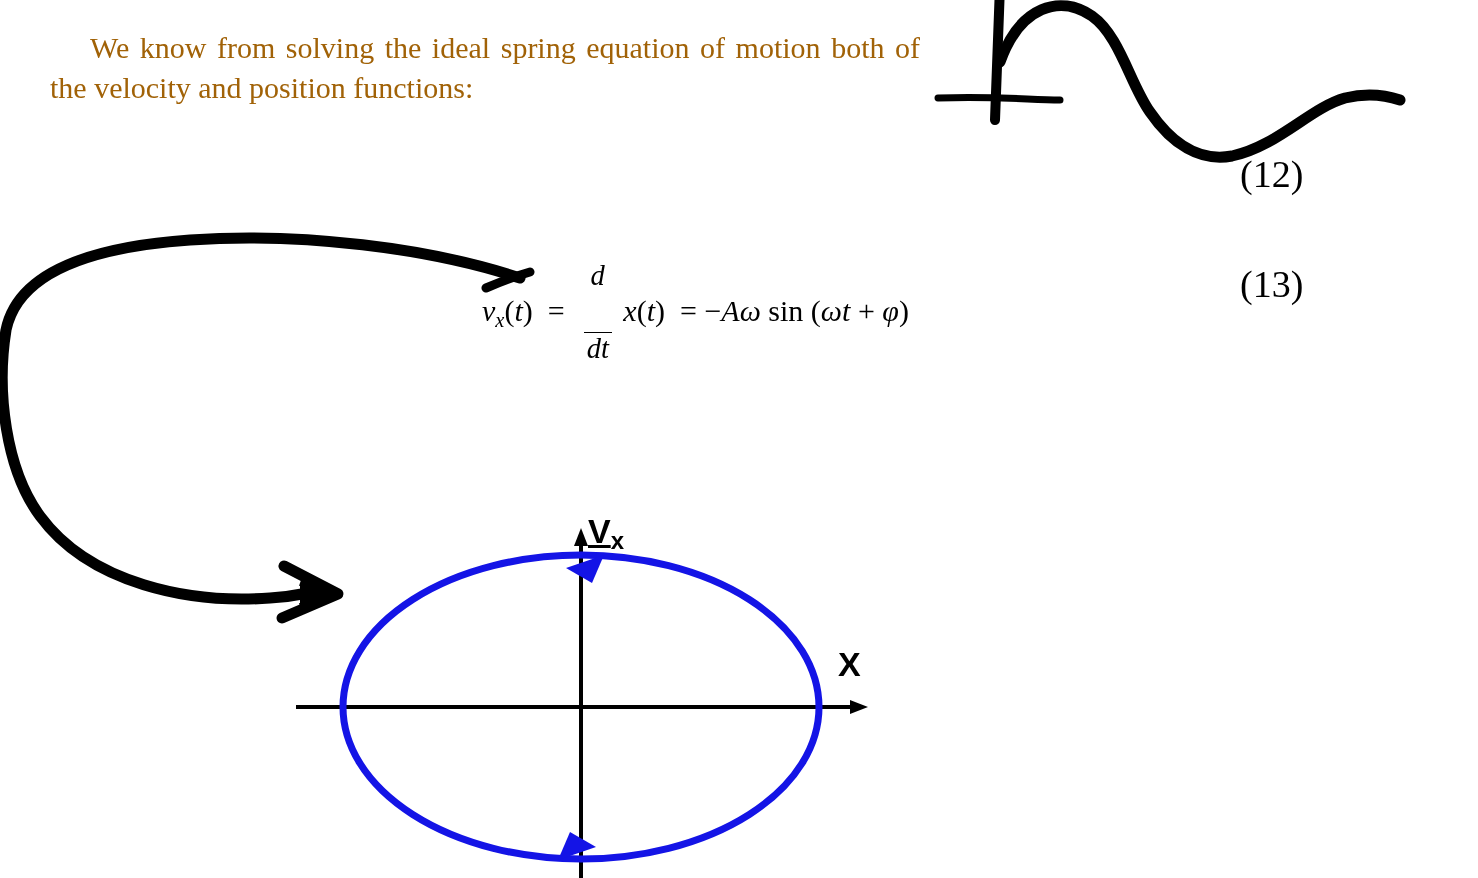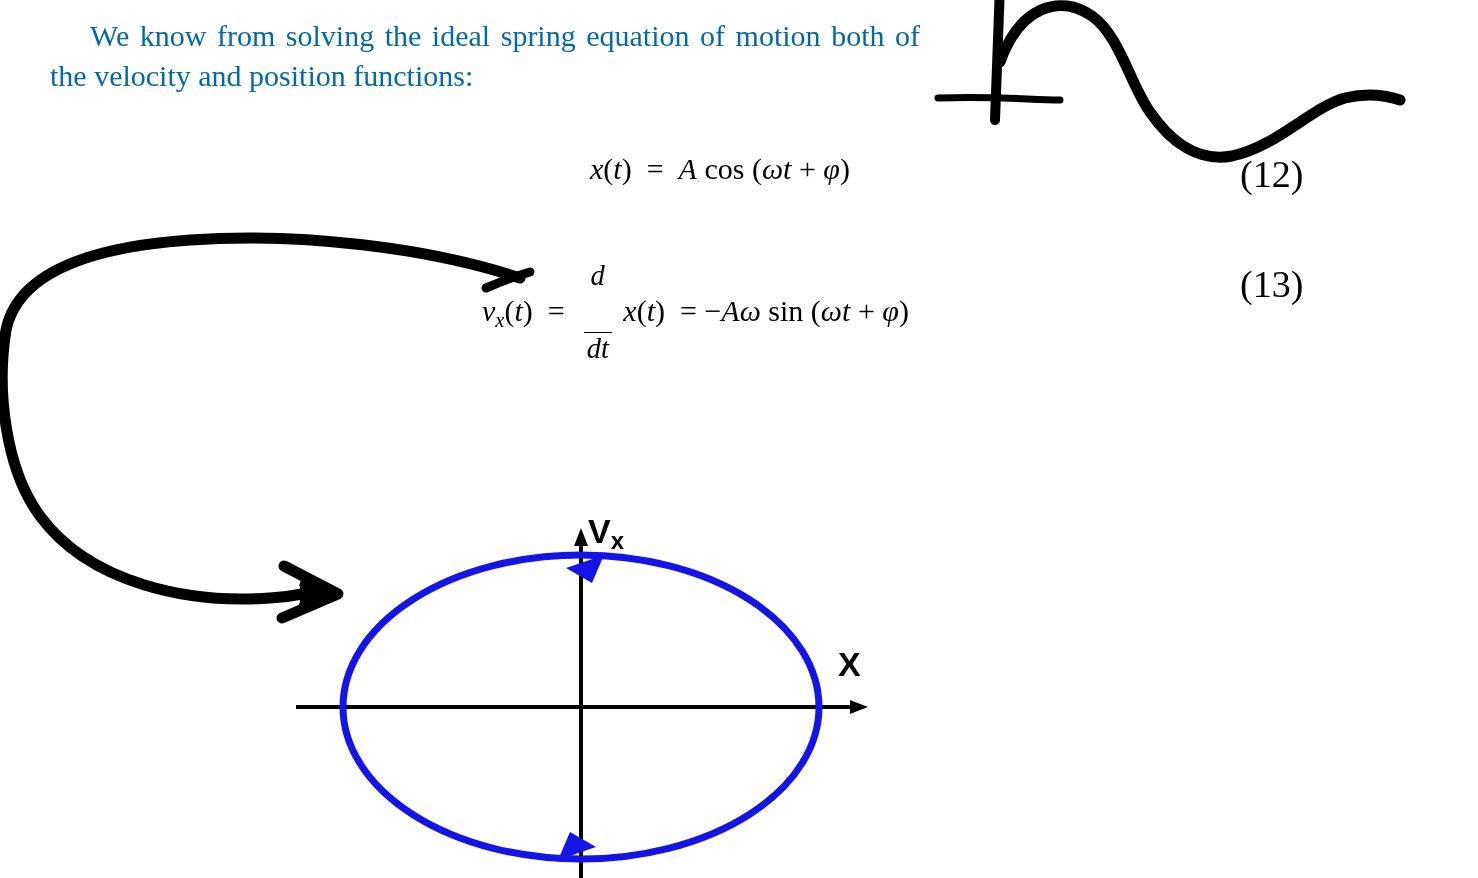--- a/index.html
+++ b/index.html
@@ -16,22 +16,23 @@
     font-family: "Liberation Serif", serif;
     color: #000000;
   }
 
   
   .para {
     position: absolute;
     font-family: "Liberation Serif", serif;
     font-size: 30px;
     line-height: 1.33;
-    color: #0369a1;
+    color: #a16207;
     text-align: justify;
+    margin-top: 12px;
   }
   .para .indent { display: inline-block; width: 40px; }
 
   
   .eq {
     position: absolute;
     font-family: "Liberation Serif", serif;
     font-size: 30px;
     color: #000;
   }
@@ -68,25 +69,20 @@
 </style>
 </head>
 <body>
 
 <div id="page">
 
   <div class="para" style="left:50px; top:16px; width:870px;">
     <span class="indent"></span><span>We know from solving the ideal spring equation of motion both of the velocity and position functions:</span>
   </div>
 
-  <div class="eq" style="left:590px; top:152px;">
-    <span class="mi">x</span><span class="up">(</span><span class="mi">t</span><span class="up">)</span>
-    <span class="up">&nbsp;=&nbsp;</span>
-    <span class="mi">A</span><span class="up">&nbsp;cos&nbsp;(</span><span class="mi">ωt</span><span class="up">&nbsp;+&nbsp;</span><span class="mi">φ</span><span class="up">)</span>
-  </div>
   <div class="eqnum" style="left:1240px; top:152px;">(12)</div>
 
   <div class="eq" style="left:482px; top:262px;">
     <span class="mi">v</span><span class="sub">x</span><span class="up">(</span><span class="mi">t</span><span class="up">)</span>
     <span class="up">&nbsp;=&nbsp;</span>
     <span class="frac">
       <span class="num mi">d</span>
       <span class="den mi">dt</span>
     </span>
     <span class="mi">x</span><span class="up">(</span><span class="mi">t</span><span class="up">)</span>
@@ -102,21 +98,21 @@
 
     <line x1="581" y1="878" x2="581" y2="540" stroke="#000" stroke-width="4"></line>
     <polygon points="581,528 574,546 588,546" fill="#000"></polygon>
 
     <ellipse cx="581" cy="707" rx="238" ry="152" fill="none" stroke="#1414e6" stroke-width="7"></ellipse>
 
     <polygon points="604,555 566,568 592,583" fill="#1414e6"></polygon>
     <polygon points="558,860 596,847 570,832" fill="#1414e6"></polygon>
   </svg>
 
-  <div style="position:absolute; left:588px; top:512px; font-family:'Liberation Sans', sans-serif; font-weight:bold; font-size:34px; color:#000;">
+  <div style="position:absolute; left:588px; top:512px; font-family:'Liberation Sans', sans-serif; font-weight:bold; font-size:34px; color:#000;text-decoration:underline;">
     <span>V</span><span style="font-size:24px; vertical-align:-6px;">x</span>
   </div>
 
   <div style="position:absolute; left:838px; top:645px; font-family:'Liberation Sans', sans-serif; font-weight:bold; font-size:34px; color:#000;">X</div>
 
   <svg class="layer" viewBox="0 0 1478 878" xmlns="http://www.w3.org/2000/svg">
 
     <g>
       <path d="M520 278 C 430 248, 300 232, 190 240 C 90 247, 18 272, 6 330
                C -4 392, 6 470, 40 516 C 90 584, 190 604, 270 598

